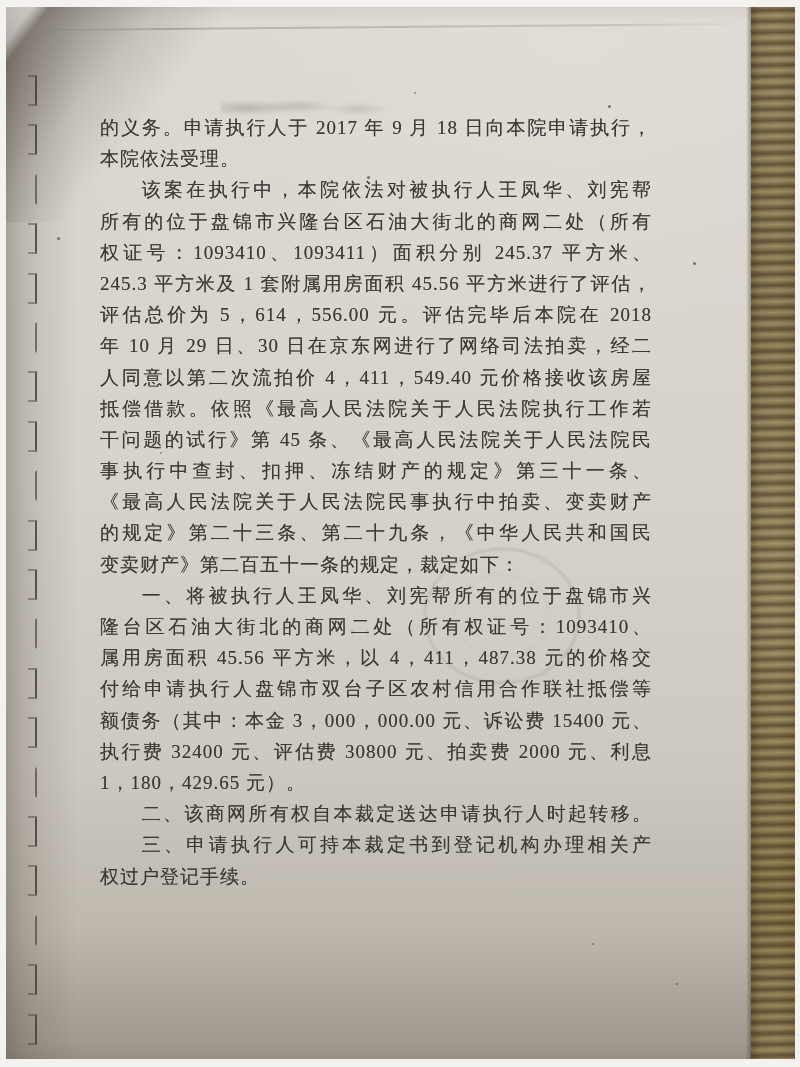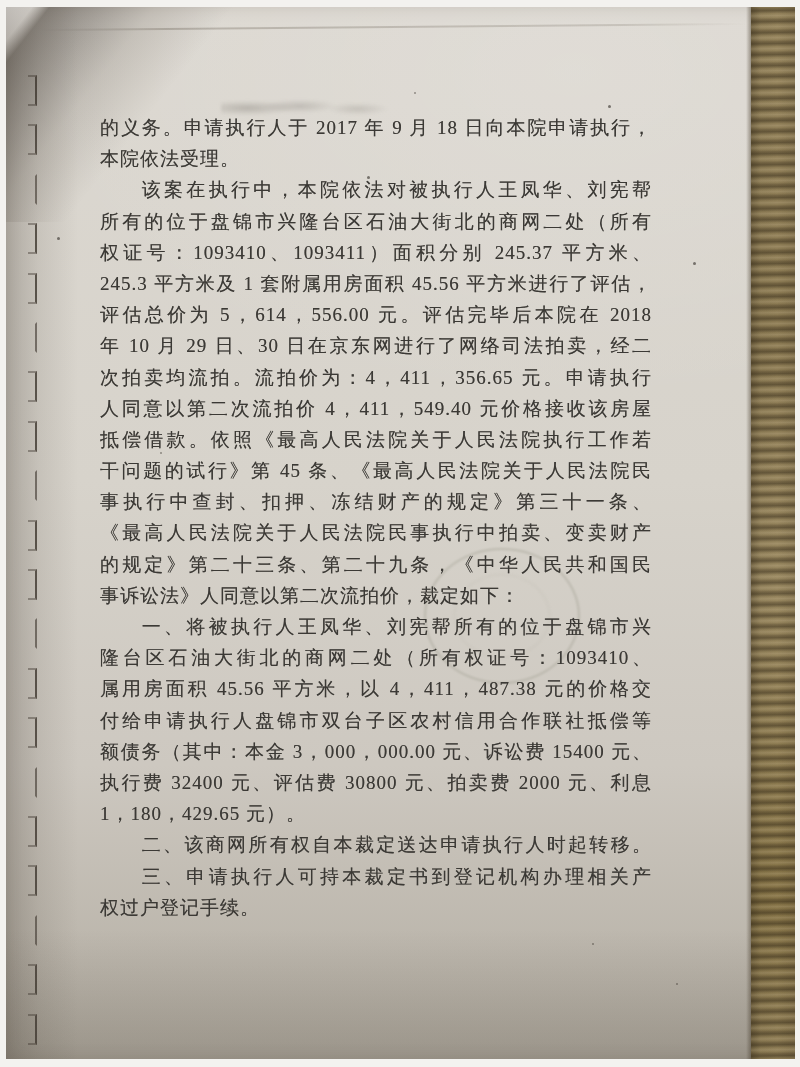--- a/index.html
+++ b/index.html
@@ -123,28 +123,27 @@
       </div>
     <div class="doc">
         <div class="line fill">的义务。申请执行人于 2017 年 9 月 18 日向本院申请执行，</div>
         <div class="line">本院依法受理。</div>
         <div class="line indent fill">该案在执行中，本院依法对被执行人王凤华、刘宪帮</div>
         <div class="line fill">所有的位于盘锦市兴隆台区石油大街北的商网二处（所有</div>
         <div class="line fill">权证号：1093410、1093411）面积分别 245.37 平方米、</div>
         <div class="line fill">245.3 平方米及 1 套附属用房面积 45.56 平方米进行了评估，</div>
         <div class="line fill">评估总价为 5，614，556.00 元。评估完毕后本院在 2018</div>
         <div class="line fill">年 10 月 29 日、30 日在京东网进行了网络司法拍卖，经二</div>
-        <div class="line fill">次拍卖均流拍。流拍价为：4，411，356.65 元。申请执行</div>
         <div class="line fill">人同意以第二次流拍价 4，411，549.40 元价格接收该房屋</div>
         <div class="line fill">抵偿借款。依照《最高人民法院关于人民法院执行工作若</div>
         <div class="line fill">干问题的试行》第 45 条、《最高人民法院关于人民法院民</div>
         <div class="line fill">事执行中查封、扣押、冻结财产的规定》第三十一条、</div>
         <div class="line fill">《最高人民法院关于人民法院民事执行中拍卖、变卖财产</div>
         <div class="line fill">的规定》第二十三条、第二十九条，《中华人民共和国民</div>
-        <div class="line">事诉讼法》人同意以第二次流拍价，裁定如下：</div>
+        <div class="line">变卖财产》第二百五十一条的规定，裁定如下：</div>
         <div class="line indent fill">一、将被执行人王凤华、刘宪帮所有的位于盘锦市兴</div>
         <div class="line fill">隆台区石油大街北的商网二处（所有权证号：1093410、</div>
         <div class="line fill">属用房面积 45.56 平方米，以 4，411，487.38 元的价格交</div>
         <div class="line fill">付给申请执行人盘锦市双台子区农村信用合作联社抵偿等</div>
         <div class="line fill">额债务（其中：本金 3，000，000.00 元、诉讼费 15400 元、</div>
         <div class="line fill">执行费 32400 元、评估费 30800 元、拍卖费 2000 元、利息</div>
         <div class="line">1，180，429.65 元）。</div>
         <div class="line indent fill">二、该商网所有权自本裁定送达申请执行人时起转移。</div>
         <div class="line indent fill">三、申请执行人可持本裁定书到登记机构办理相关产</div>
         <div class="line">权过户登记手续。</div>

